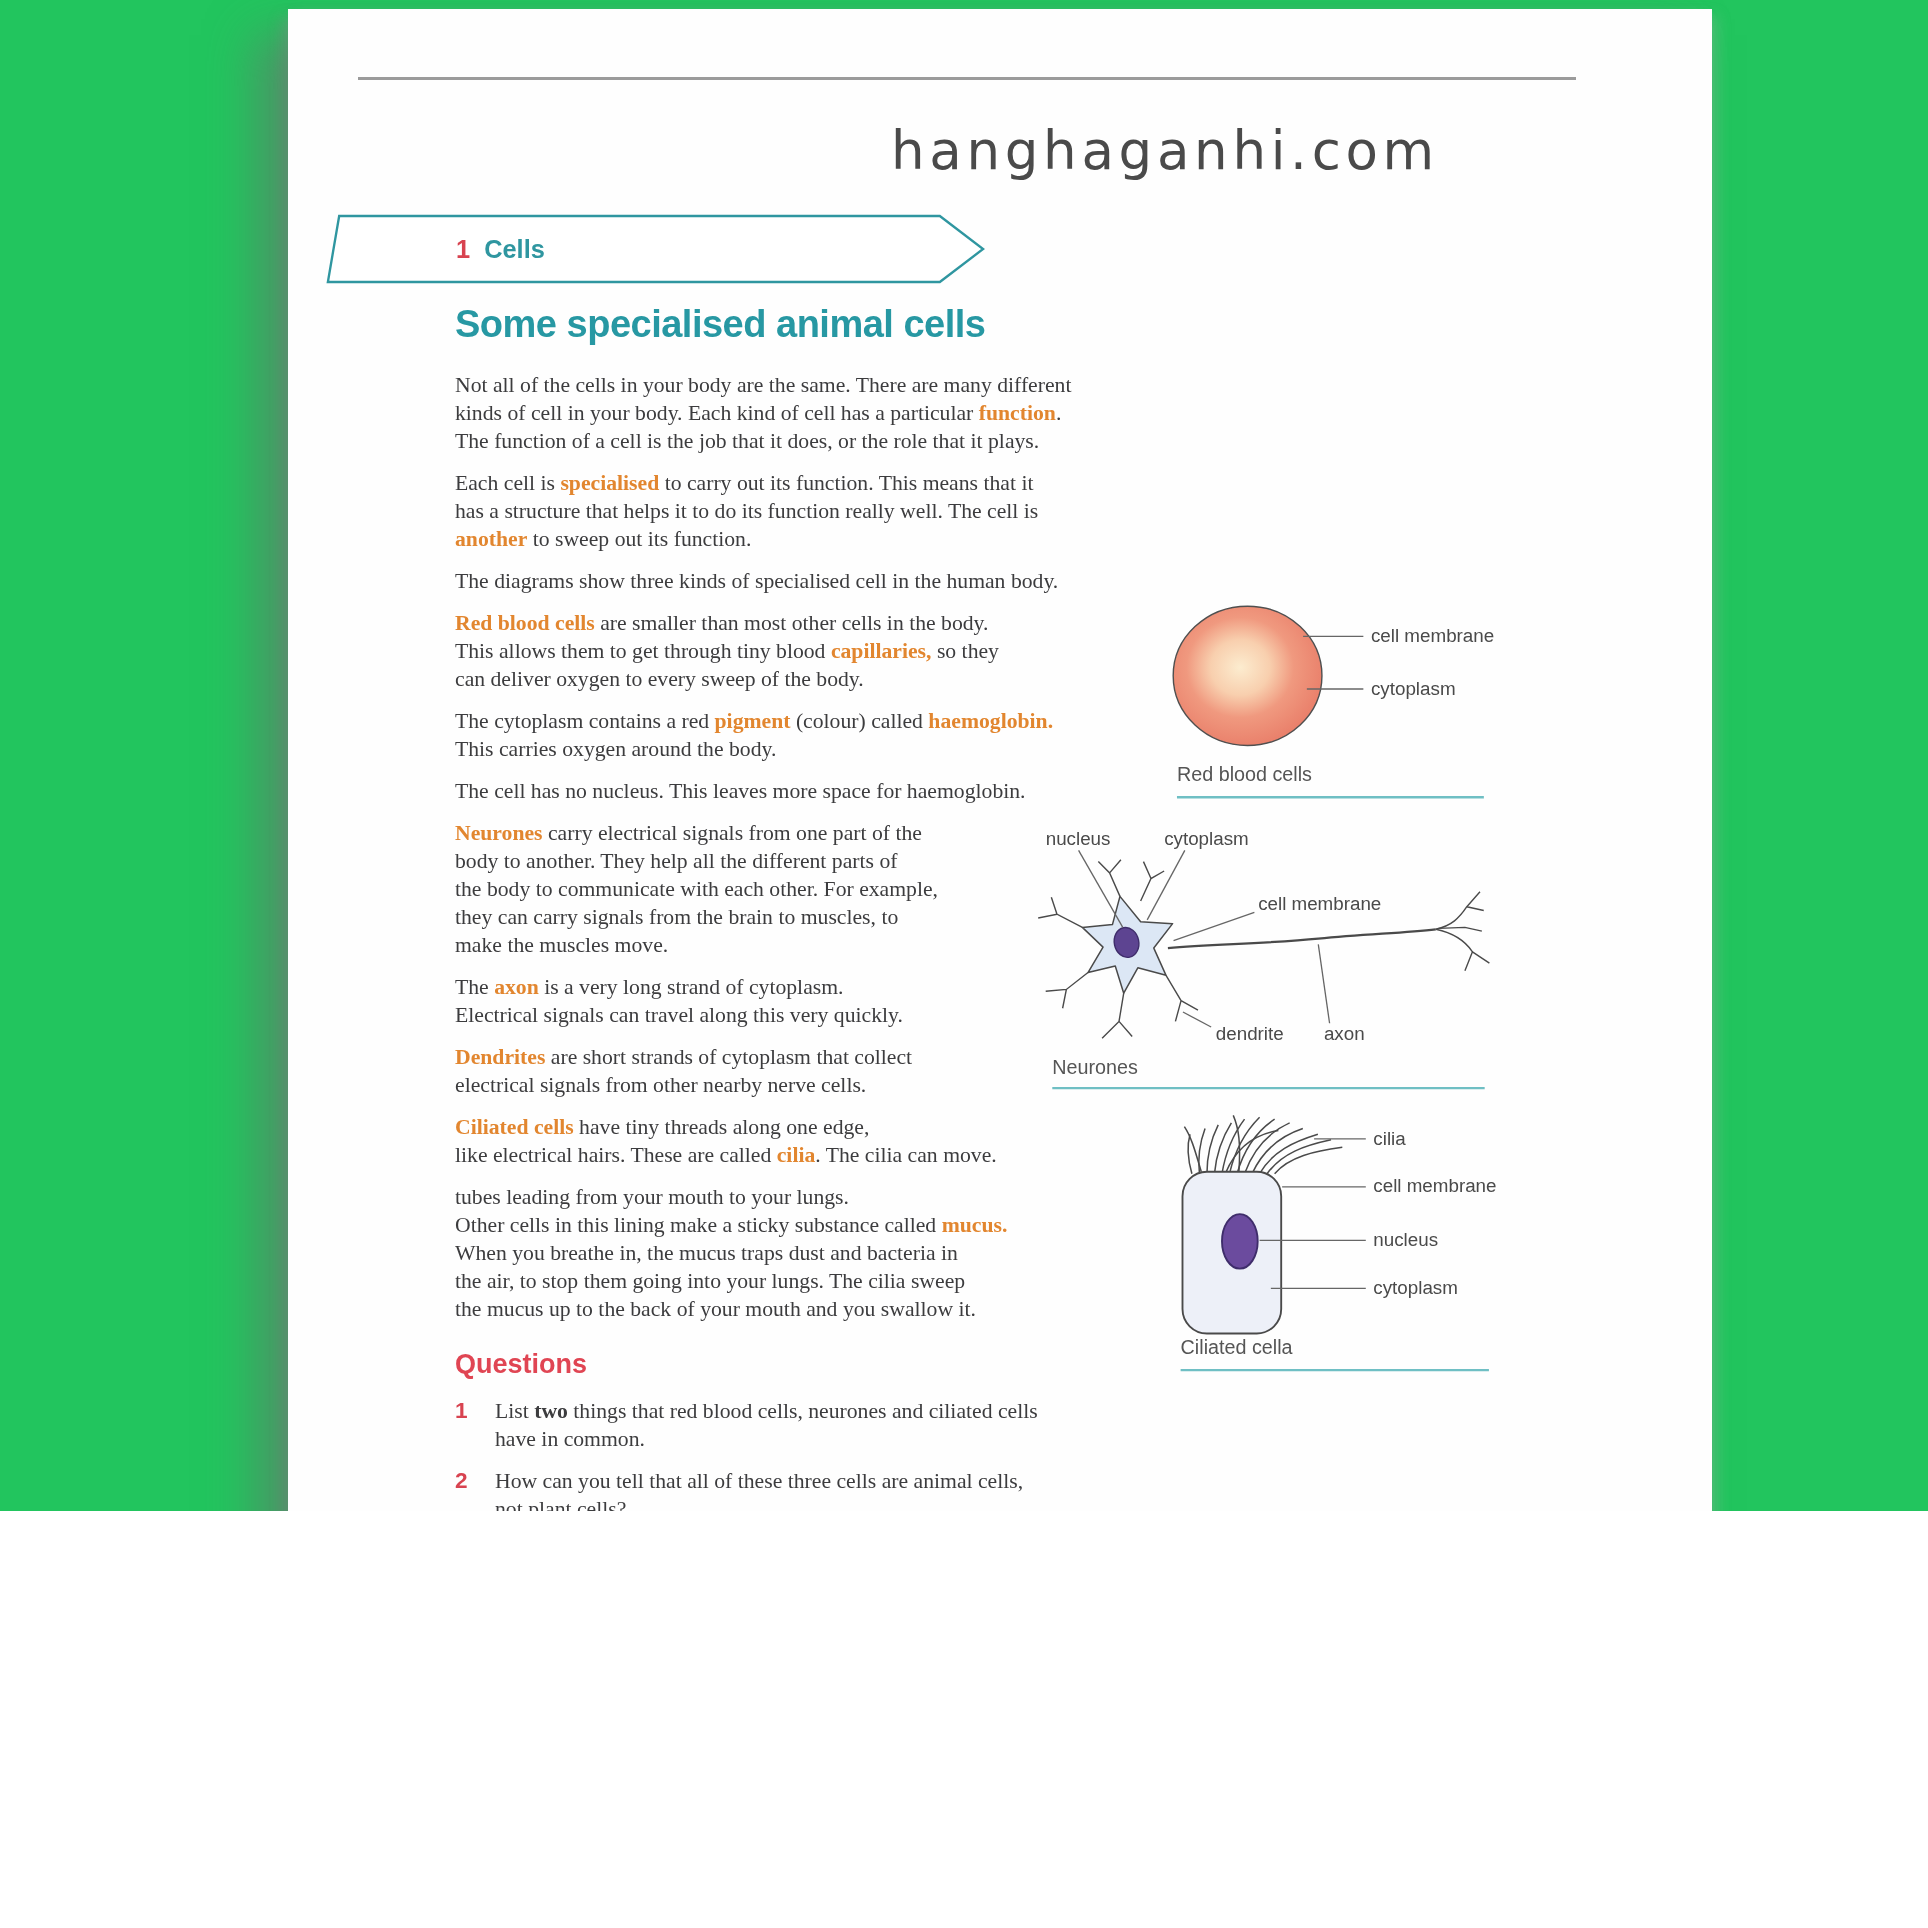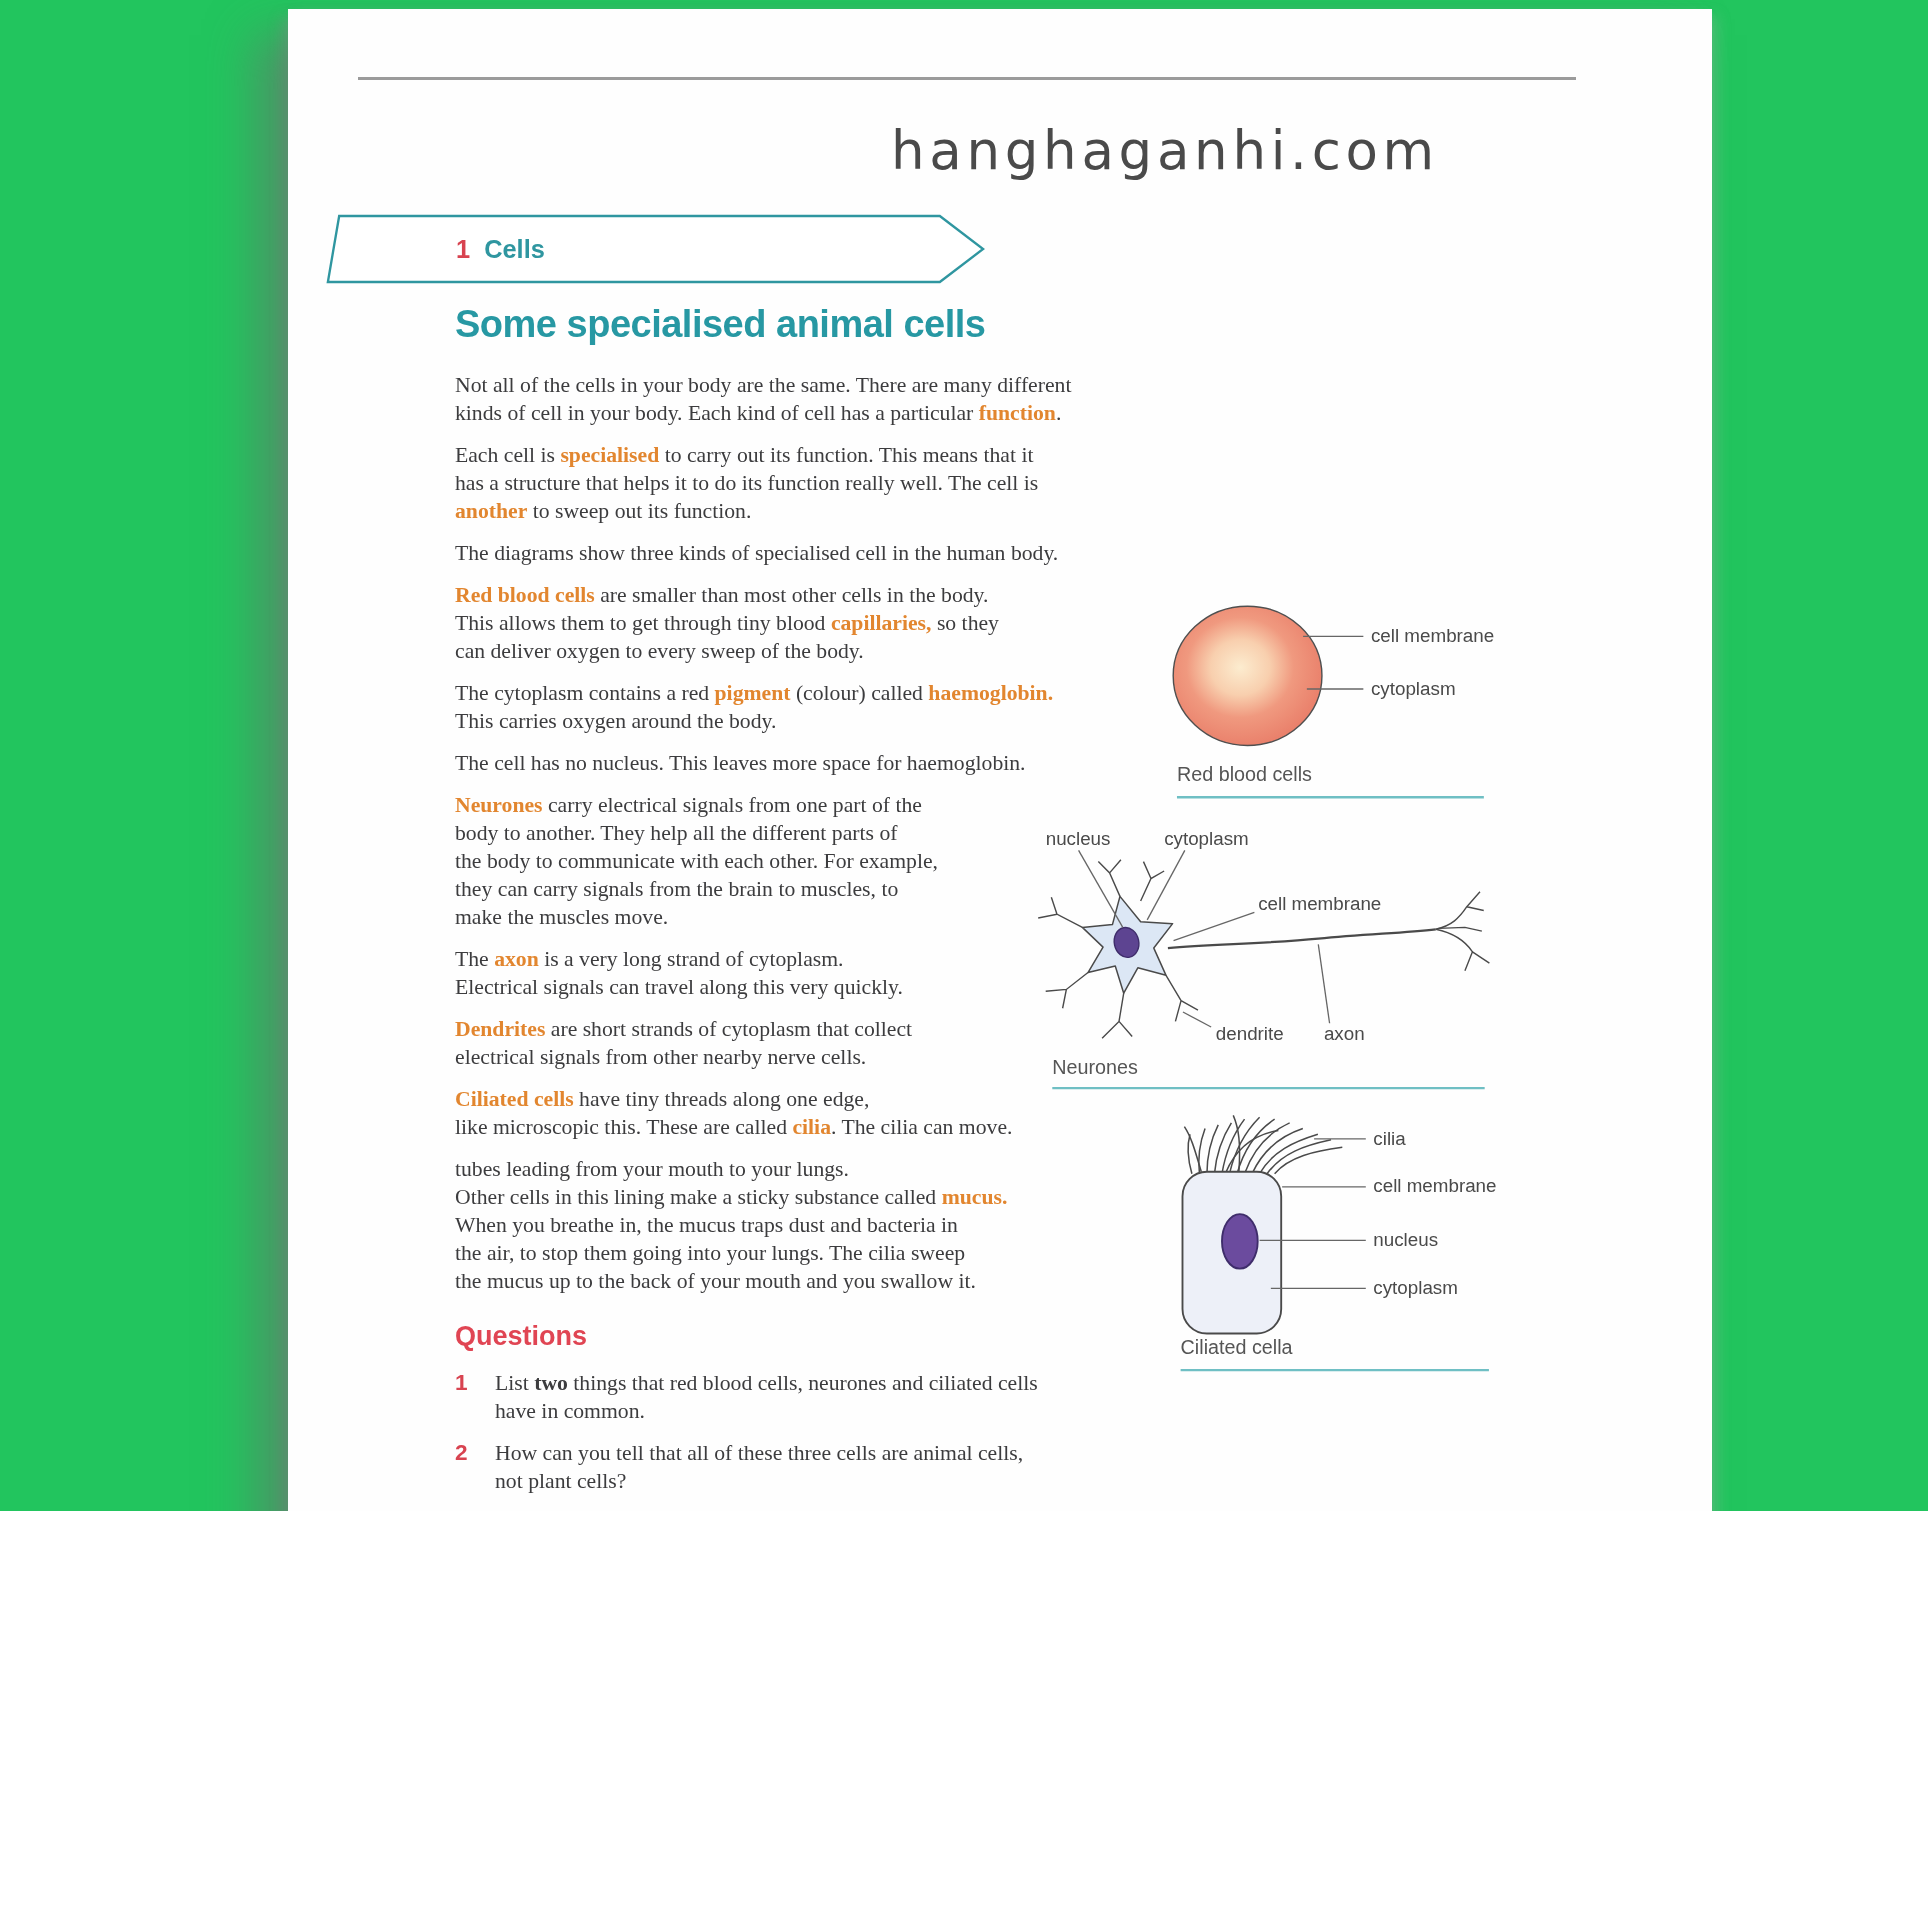--- a/index.html
+++ b/index.html
@@ -70,20 +70,21 @@
         <span class="ch-name">Cells</span>
       </div>
     </div>
 
     <div class="content">
       <h1 class="title">Some specialised animal cells</h1>
       <div class="bodytext">
         <div class="para">
             <div class="tline"><span>Not all of the cells in your body are the same. There are many different</span></div>
             <div class="tline"><span>kinds of cell in your body. Each kind of cell has a particular </span><span class="kw">function</span><span>.</span></div>
+            <div class="tline"><span>The function of a cell is the job that it does, or the role that it plays.</span></div>
           </div>
         <div class="para">
             <div class="tline"><span>Each cell is </span><span class="kw">specialised</span><span> to carry out its function. This means that it</span></div>
             <div class="tline"><span>has a structure that helps it to do its function really well. The cell is</span></div>
             <div class="tline"><span class="kw">another</span><span> to sweep out its function.</span></div>
           </div>
         <div class="para">
             <div class="tline"><span>The diagrams show three kinds of specialised cell in the human body.</span></div>
           </div>
         <div class="para">
@@ -108,21 +109,21 @@
         <div class="para">
             <div class="tline"><span>The </span><span class="kw">axon</span><span> is a very long strand of cytoplasm.</span></div>
             <div class="tline"><span>Electrical signals can travel along this very quickly.</span></div>
           </div>
         <div class="para">
             <div class="tline"><span class="kw">Dendrites</span><span> are short strands of cytoplasm that collect</span></div>
             <div class="tline"><span>electrical signals from other nearby nerve cells.</span></div>
           </div>
         <div class="para">
             <div class="tline"><span class="kw">Ciliated cells</span><span> have tiny threads along one edge,</span></div>
-            <div class="tline"><span>like microscopic this. These are called </span><span class="kw">cilia</span><span>. The cilia can move.</span></div>
+            <div class="tline"><span>like electrical hairs. These are called </span><span class="kw">cilia</span><span>. The cilia can move.</span></div>
           </div>
         <div class="para">
             <div class="tline"><span>tubes leading from your mouth to your lungs.</span></div>
             <div class="tline"><span>Other cells in this lining make a sticky substance called </span><span class="kw">mucus.</span></div>
             <div class="tline"><span>When you breathe in, the mucus traps dust and bacteria in</span></div>
             <div class="tline"><span>the air, to stop them going into your lungs. The cilia sweep</span></div>
             <div class="tline"><span>the mucus up to the back of your mouth and you swallow it.</span></div>
           </div>
 
         <h2 class="q-head">Questions</h2>

